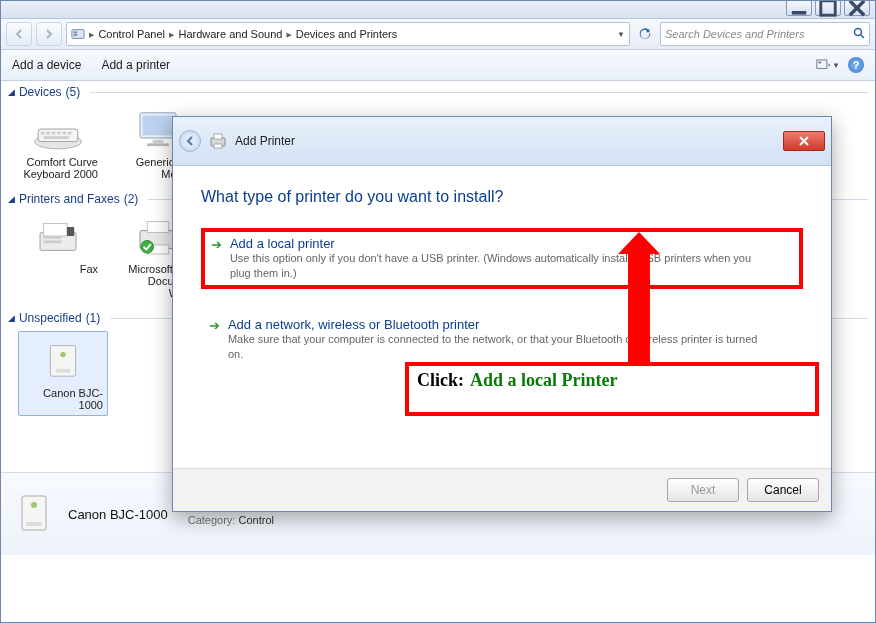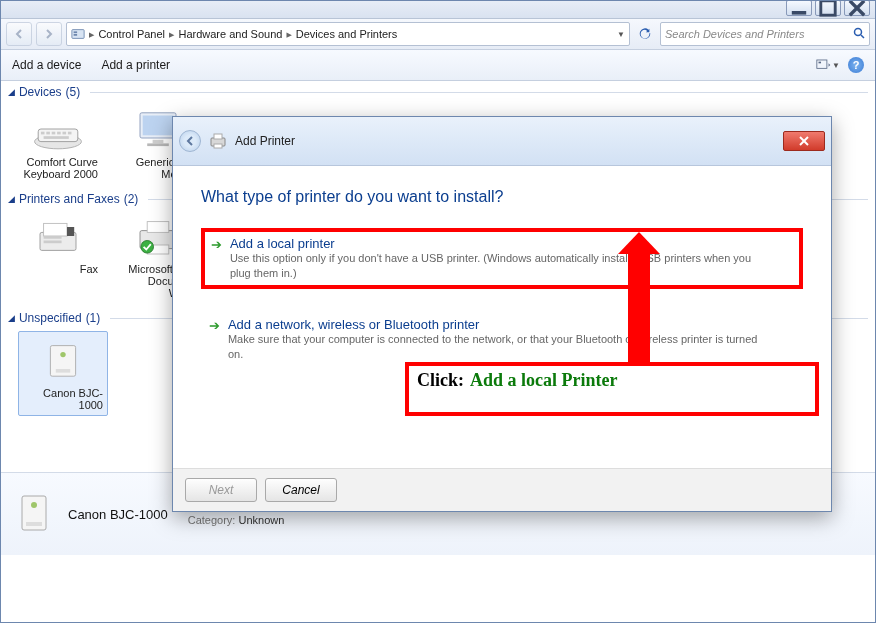--- a/index.html
+++ b/index.html
@@ -313,23 +313,23 @@
   .callout .lbl { color: #000; font-weight: bold; }
   .callout .act { color: #0b7a0b; font-weight: bold; }
   .dlg-buttons {
     position: absolute;
     left: 0; right: 0; bottom: 0;
     height: 42px;
     background: #f2f2f2;
     border-top: 1px solid #ddd;
     display: flex;
     align-items: center;
+    justify-content: flex-end;
     padding: 0 12px;
     gap: 8px;
-    font-style: italic;
   }
   .btn {
     min-width: 70px;
     height: 22px;
     border: 1px solid #a9a9a9;
     border-radius: 3px;
     background: linear-gradient(#fefefe,#e5e5e5);
     font-size: 12px;
     display:flex;align-items:center;justify-content:center;
   }
@@ -522,21 +522,21 @@
           <rect x="12" y="6" width="24" height="34" rx="2" fill="#f5f5f5" stroke="#aaa"></rect>
           <circle cx="24" cy="15" r="3" fill="#9fc66a"></circle>
           <rect x="16" y="32" width="16" height="4" fill="#ddd"></rect>
         </svg>
     </div>
     <div class="dtext">
       <div class="dname">Canon BJC-1000</div>
     </div>
     <div class="dtext" style="margin-left:10px;">
       <div><span class="dlabel">Model:</span> <span>Canon BJC-1000</span></div>
-      <div><span class="dlabel">Category:</span> <span>Unknown</span></div>
+      <div><span class="dlabel">Category:</span> <span>Control</span></div>
     </div>
   </div>
 </div>
 
 <div class="dialog">
   <div class="dlg-title">
     <div class="dlg-back">
       <svg width="10" height="10" viewBox="0 0 10 10">
           <path d="M7 1 L3 5 L7 9" fill="none" stroke="#5e789f" stroke-width="2"></path>
         </svg>

